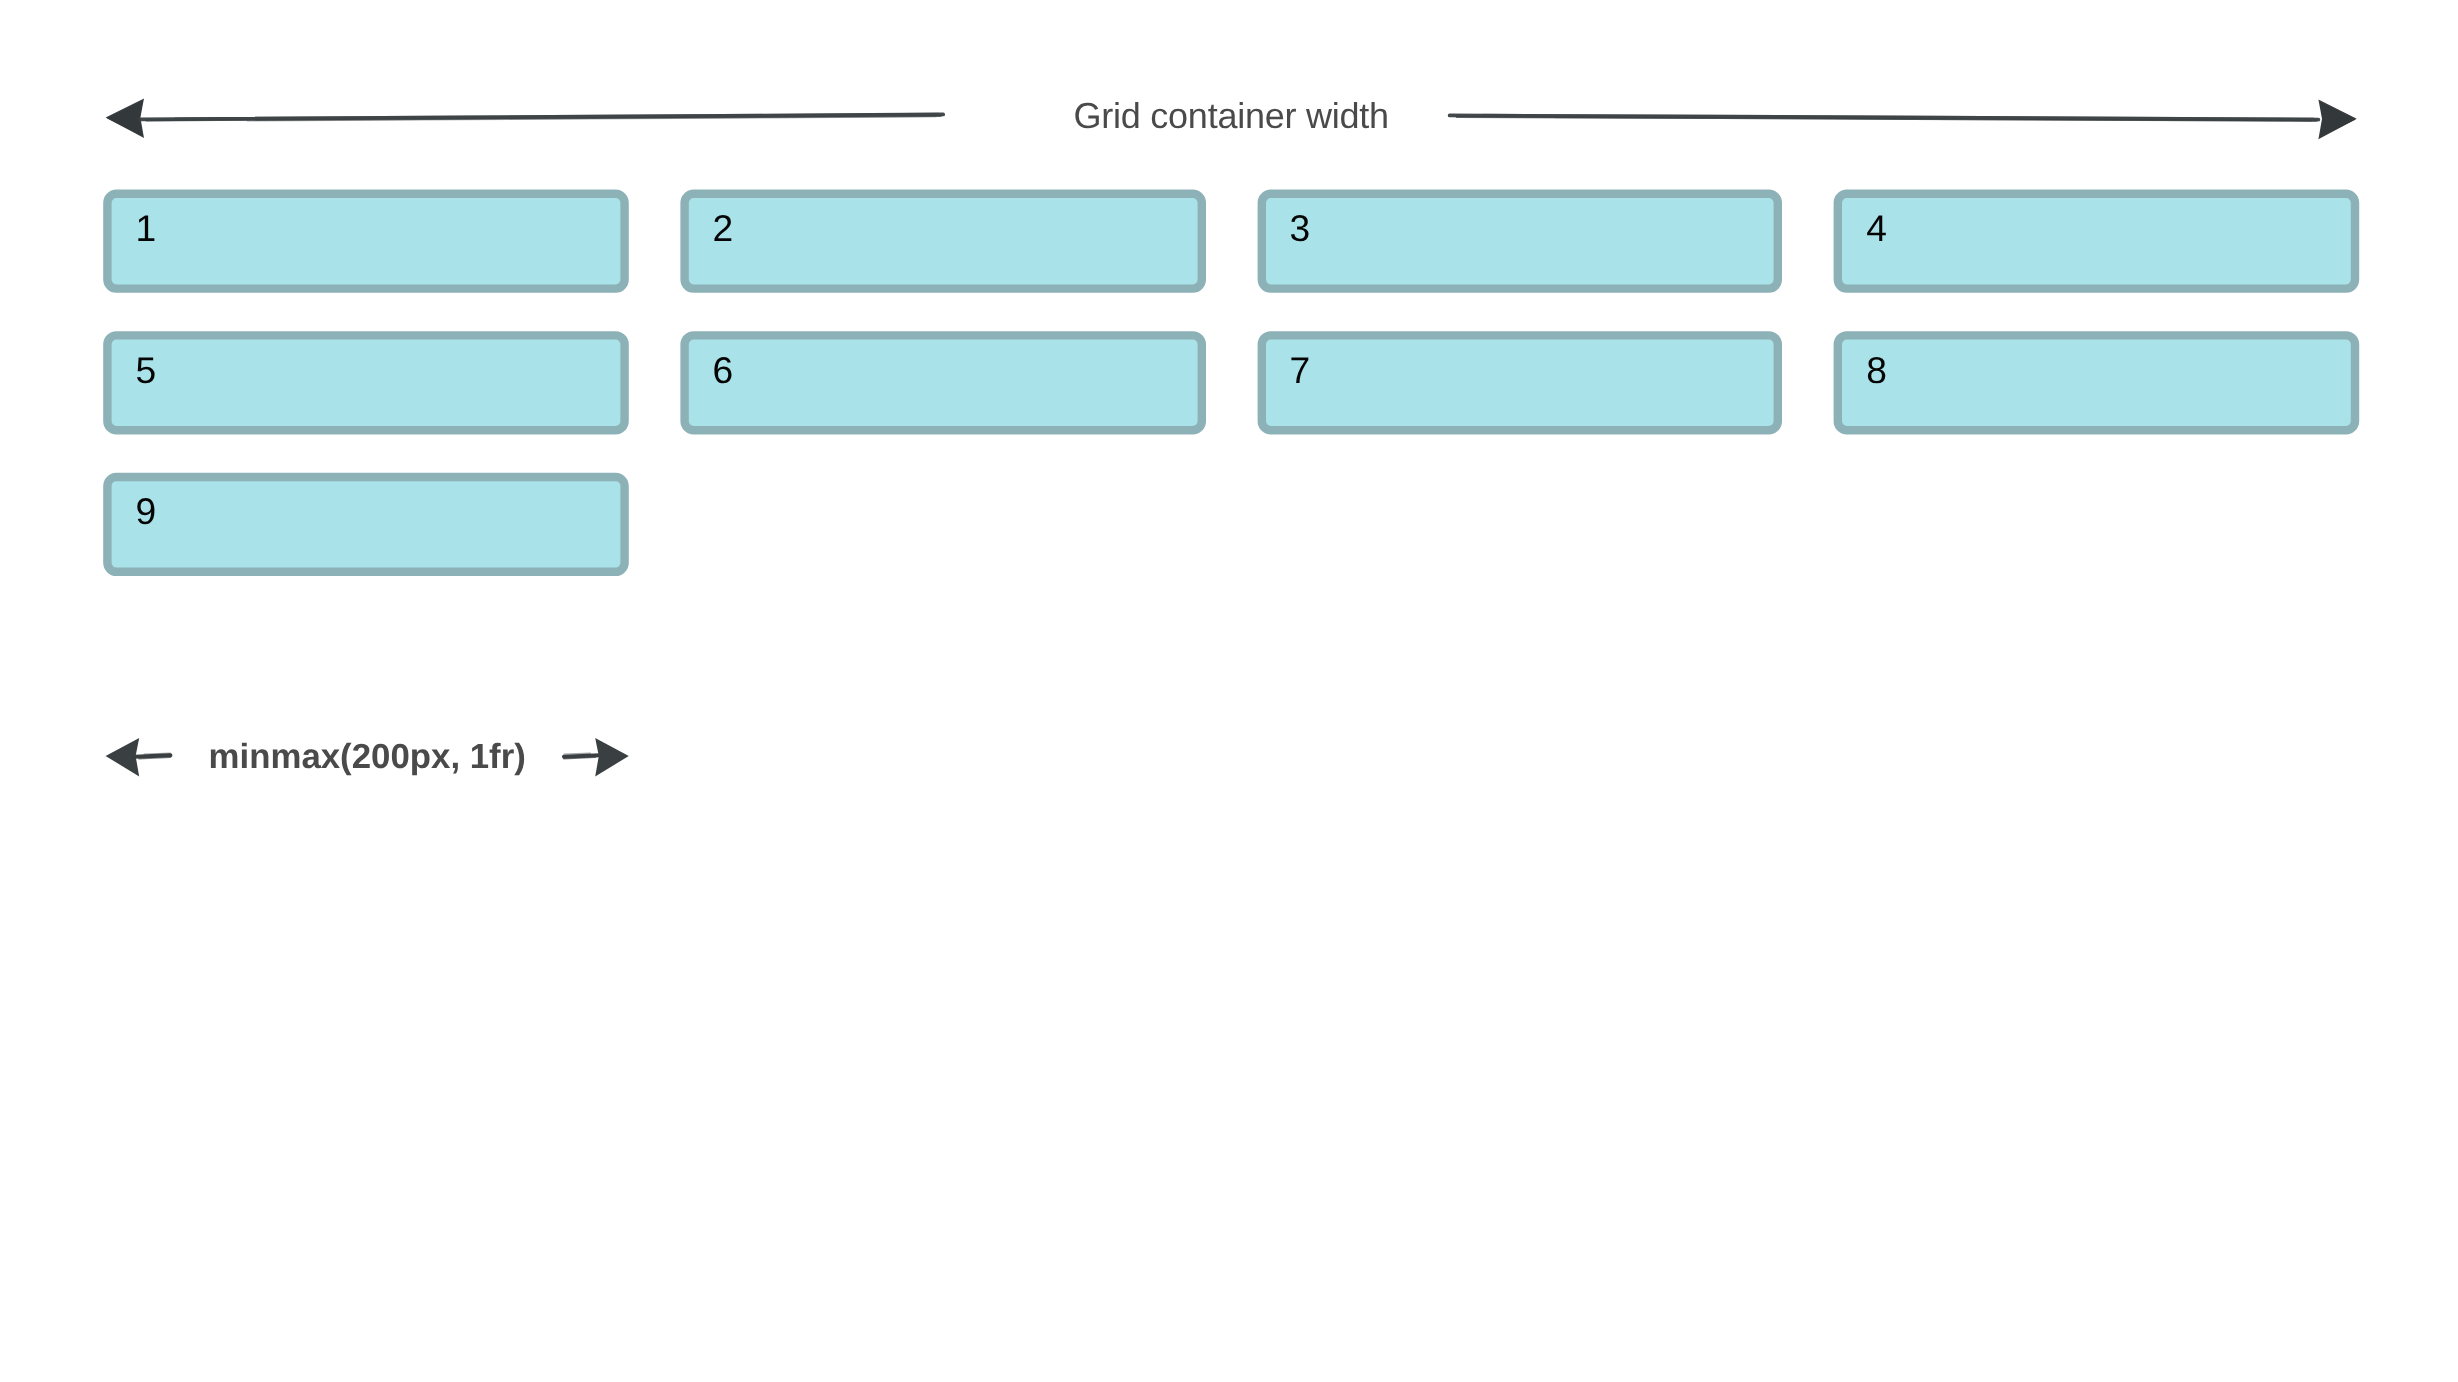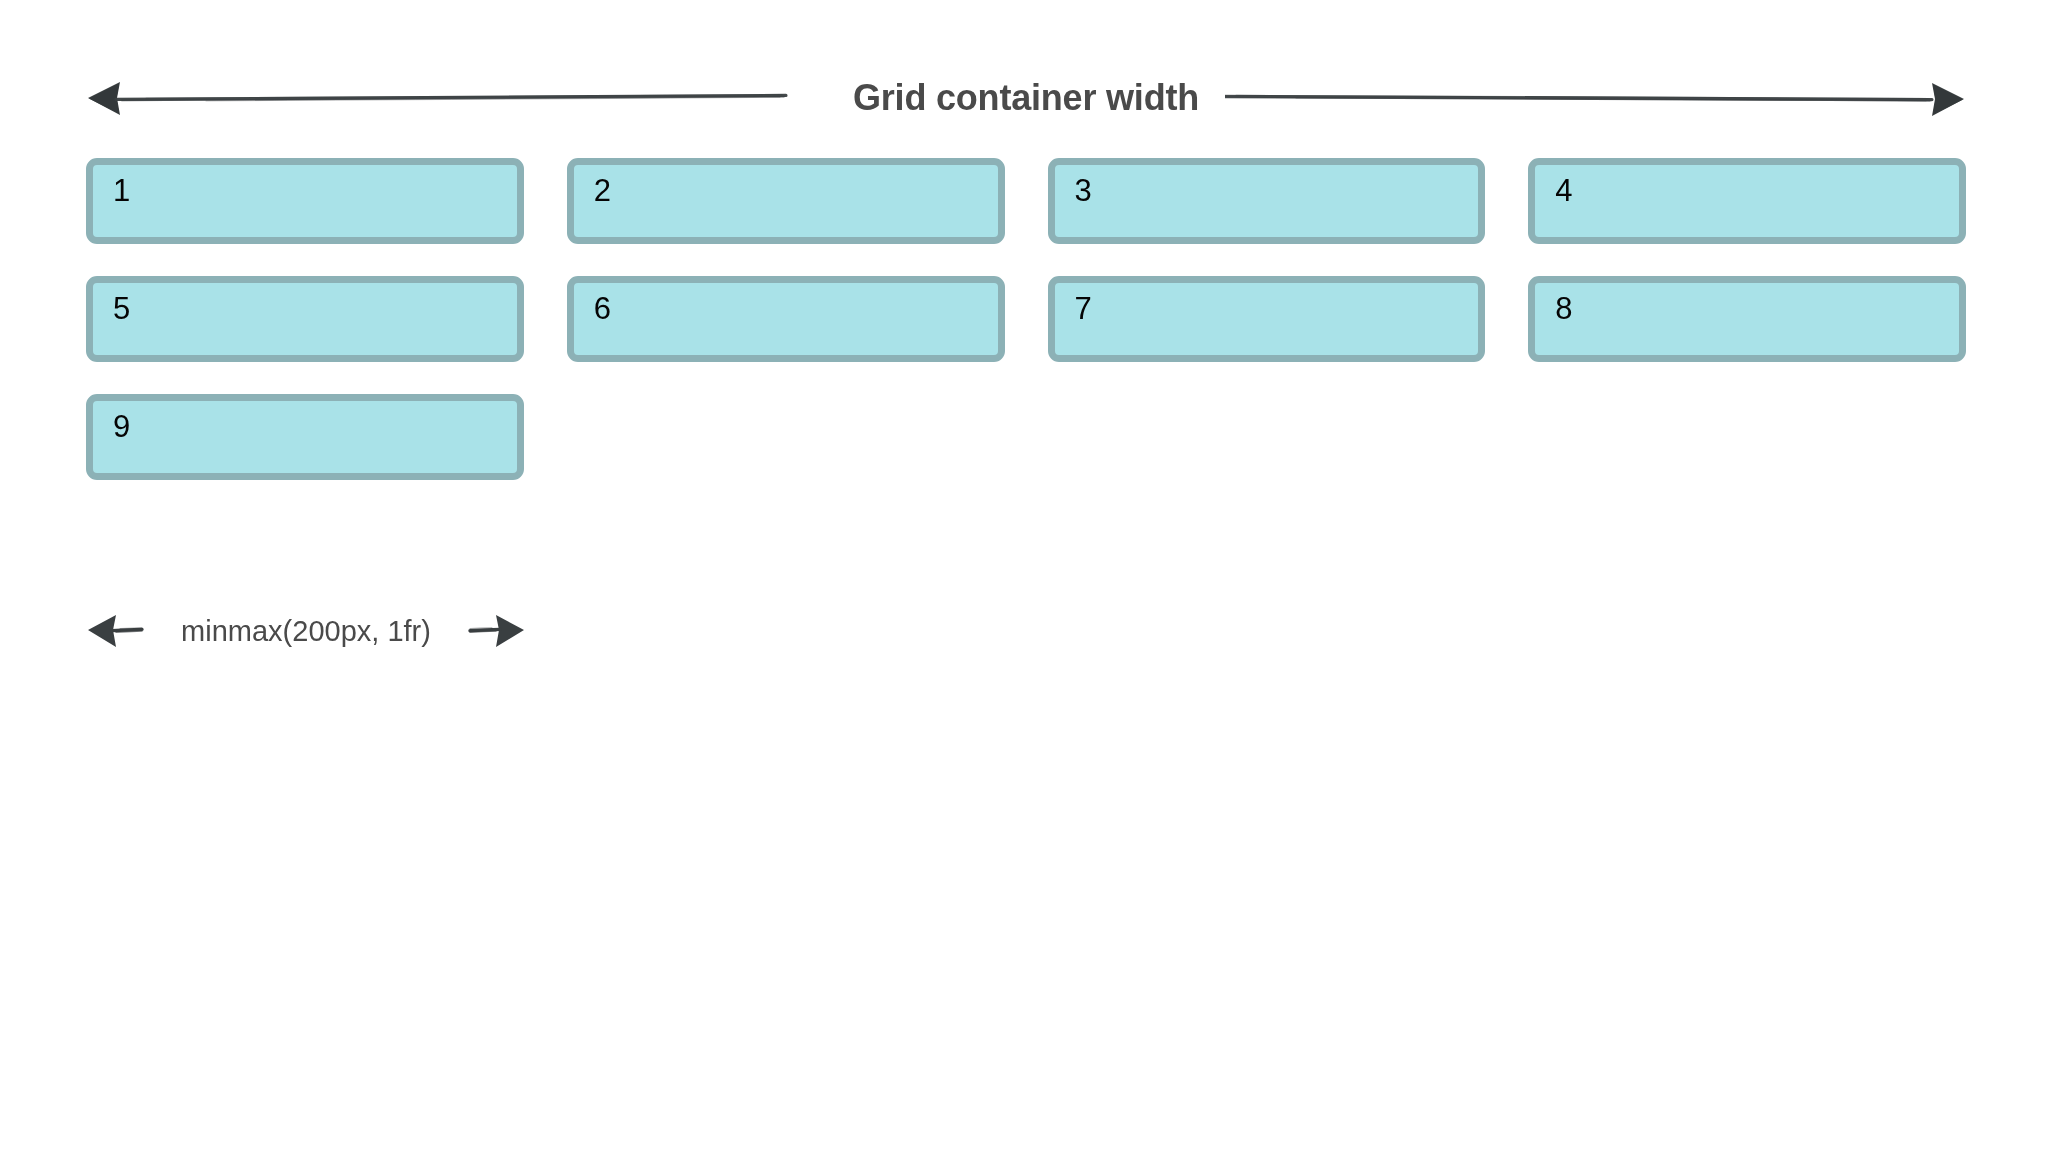--- a/index.html
+++ b/index.html
@@ -38,22 +38,22 @@
     position: absolute;
     left: 0;
     top: 0;
     width: 1880px;
     height: 72px;
     display: block;
   }
   .width-label {
     position: relative;
     z-index: 3;
-    font-size: 36px;
-    font-weight: 700;
+    font-size: 30px;
+    font-weight: 400;
     color: #4a4a4a;
     letter-spacing: -0.2px;
     background: #ffffff;
     padding: 0 26px;
     white-space: nowrap;
     line-height: 1;
   }
 
   
   .grid {
@@ -93,21 +93,21 @@
   .track-annotation .mini-arrow {
     width: 60px;
     height: 46px;
     flex: 0 0 auto;
     display: block;
   }
   .track-label {
     flex: 1 1 auto;
     text-align: center;
     font-size: 29px;
-    font-weight: 400;
+    font-weight: 700;
     color: #4a4a4a;
     white-space: nowrap;
     line-height: 1;
   }
 </style>
 </head>
 <body>
 
 <div id="stage">
 

